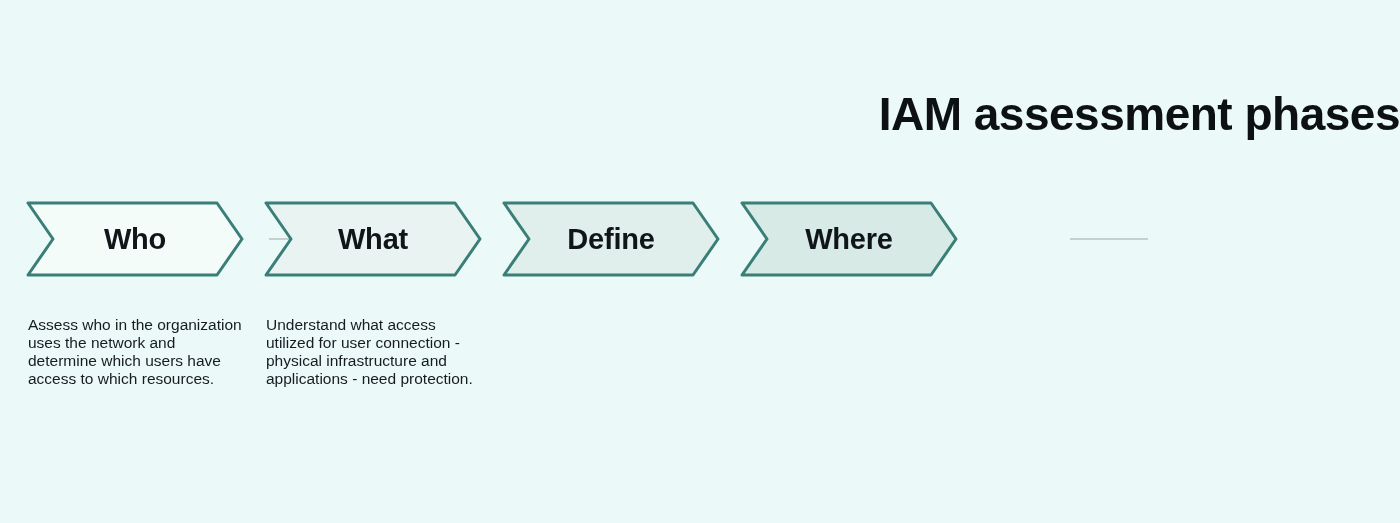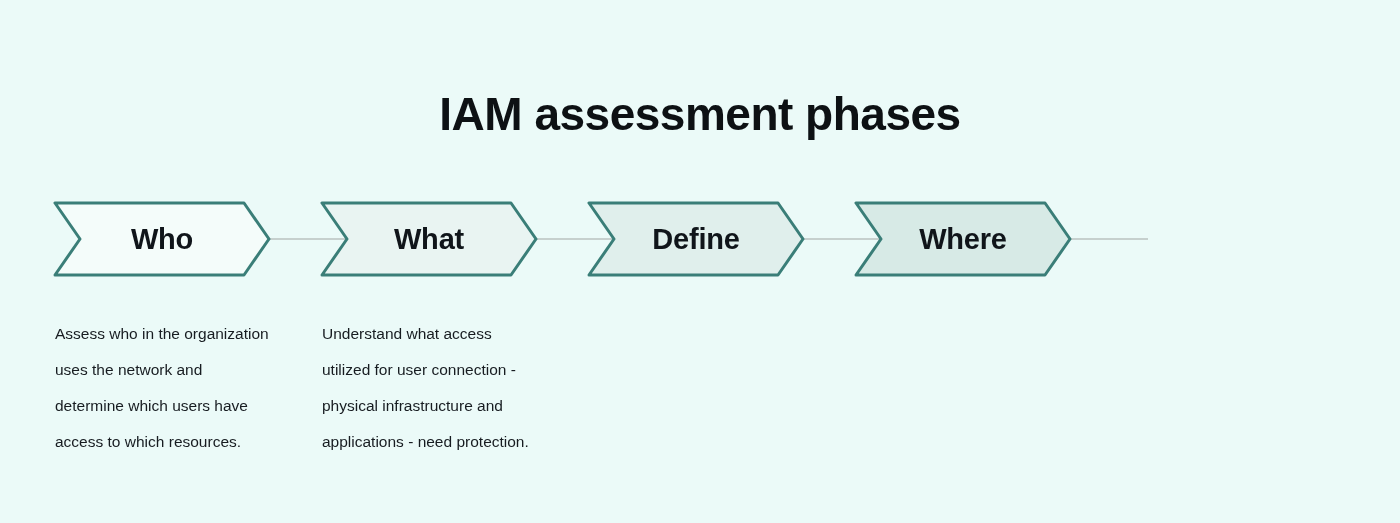--- a/index.html
+++ b/index.html
@@ -9,34 +9,34 @@
     background: var(--background, #ebfaf8);
     overflow: hidden;
   }
   .canvas {
     position: relative;
     width: 1400px;
     height: 523px;
   }
   .page-title {
     margin-top: 86px;
-    text-align: center;
+    text-align: right;
     font-size: 46px;
     line-height: 56px;
     font-weight: 700;
     letter-spacing: -0.5px;
     color: var(--title-text, #0d1114);
   }
   .phases-row {
     position: relative;
     margin-top: 61px;
-    padding-left: 55px;
+    padding-left: 28px;
     display: grid;
     grid-template-columns: repeat(5, 214px);
-    column-gap: 53px;
+    column-gap: 24px;
   }
   .phase-col { position: relative; }
   .arrow-wrap {
     position: relative;
     width: 214px;
     height: 72px;
   }
   .arrow-svg {
     position: absolute;
     left: -3px;
@@ -51,21 +51,21 @@
     justify-content: center;
     font-size: 29px;
     font-weight: 700;
     letter-spacing: -0.2px;
     color: #10151a;
   }
   .phase-desc {
     margin-top: 41px;
     width: 218px;
     font-size: 15.5px;
-    line-height: 36px;
+    line-height: 18px;
     color: var(--text, #171c21);
   }
   .connector {
     position: absolute;
     top: 35px;
     width: 78px;
     height: 2px;
     background: var(--connector, #c6d0ce);
     z-index: 0;
   }

